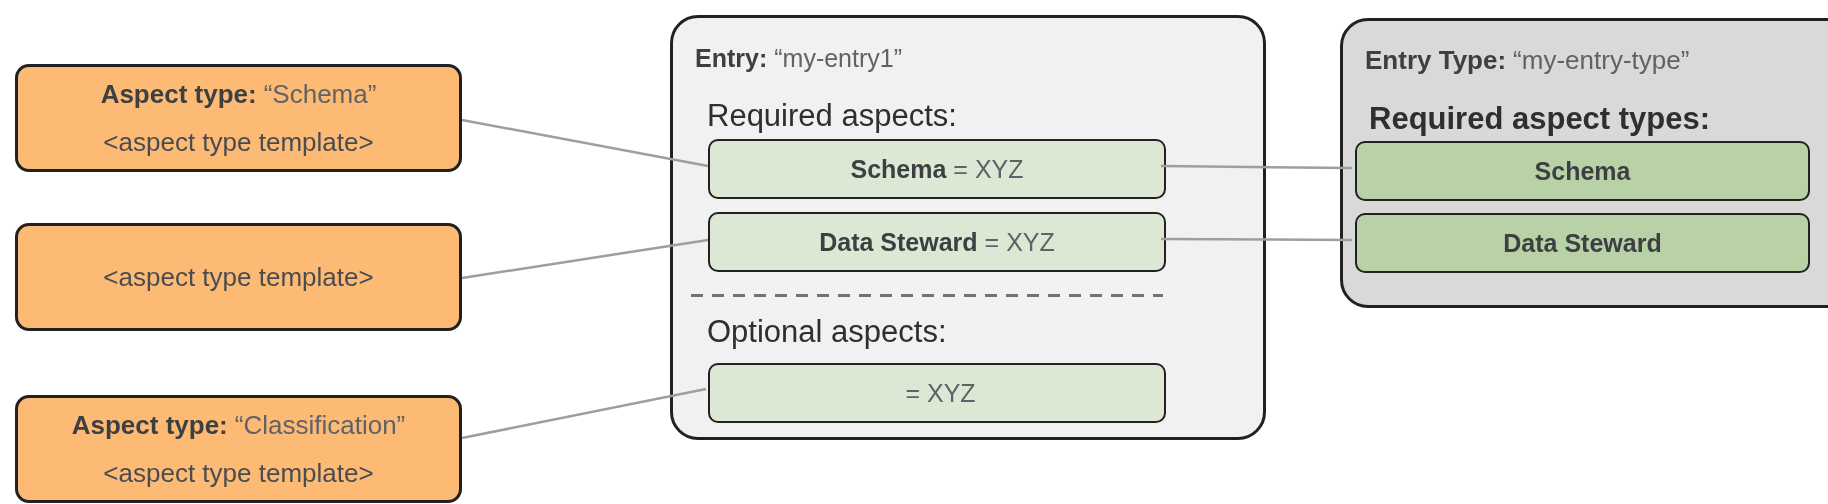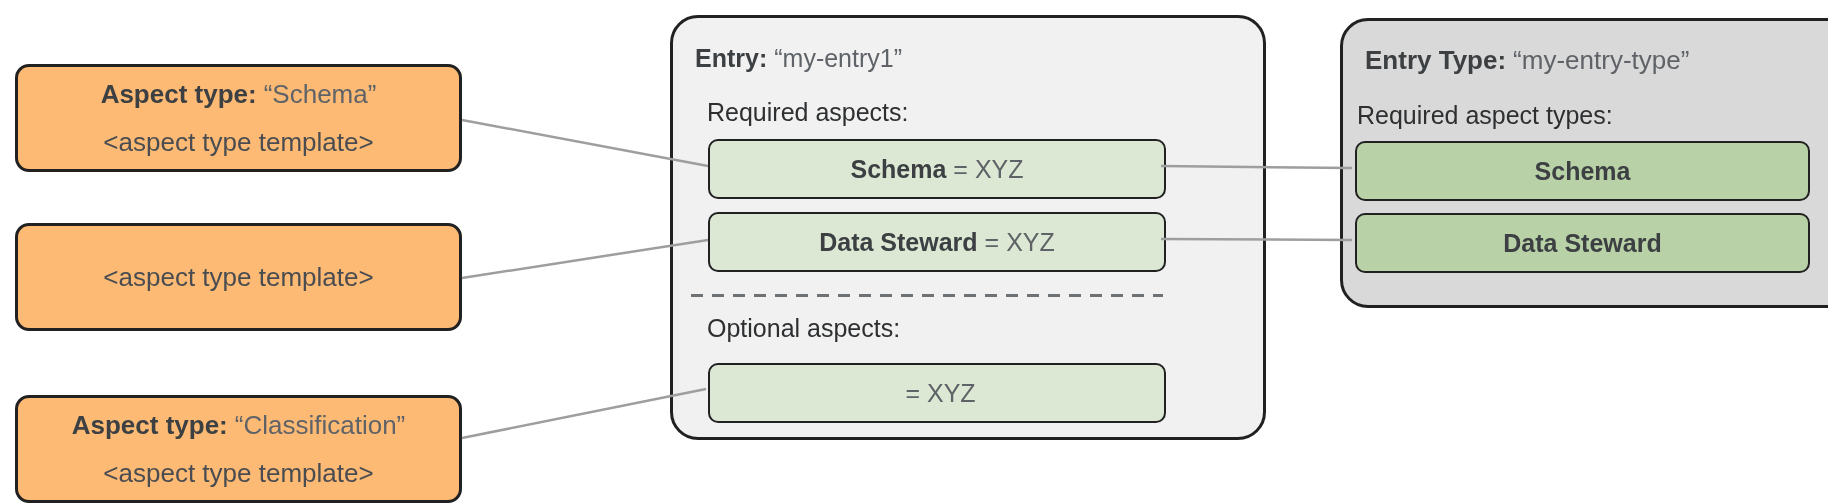--- a/index.html
+++ b/index.html
@@ -20,21 +20,21 @@
   .aspect-box .line2{font-size:26px;color:#494c50;}
   .b{font-weight:700;color:#3c4043;}
   .v{color:#5f6368;margin-left:7px;}
 
   
   .entry-box{
     position:absolute;left:670px;top:15px;width:596px;height:425px;box-sizing:border-box;
     background:#f1f1f1;border:3px solid #212121;border-radius:28px;z-index:2;
   }
   .entry-title{position:absolute;left:22px;top:26px;font-size:25px;}
-  .section-heading{position:absolute;font-size:25px;color:#2d2f31;}
+  .section-heading{position:absolute;font-size:31px;color:#2d2f31;}
   .pill{
     position:absolute;left:35px;width:458px;height:60px;box-sizing:border-box;
     background:#dce8d3;border:2.5px solid #212121;border-radius:10px;
     display:flex;justify-content:center;align-items:center;font-size:25px;z-index:3;
   }
   .divider{
     position:absolute;left:18px;top:276px;width:472px;height:3px;
     background:repeating-linear-gradient(90deg,#6f7275 0 12px,transparent 12px 21px);
   }
 
@@ -96,19 +96,19 @@
     <div class="section-heading" style="left:34px;top:296px;">Optional aspects:</div>
 
     <div class="pill" style="top:345px;">
         <span class="v">= XYZ</span>
     </div>
   </div>
 
   <div class="entry-type-box">
     <div class="entry-title" style="left:22px;top:24px;"><span class="b">Entry Type:</span><span class="v">“my-entry-type”</span></div>
 
-    <div class="section-heading" style="left:14px;top:80px;">Required aspect types:</div>
+    <div class="section-heading" style="left:26px;top:80px;font-weight:bold;">Required aspect types:</div>
 
     <div class="pill2" style="top:120px;">Schema</div>
     <div class="pill2" style="top:192px;">Data Steward</div>
   </div>
 
 </div>
 
 </body></html>

